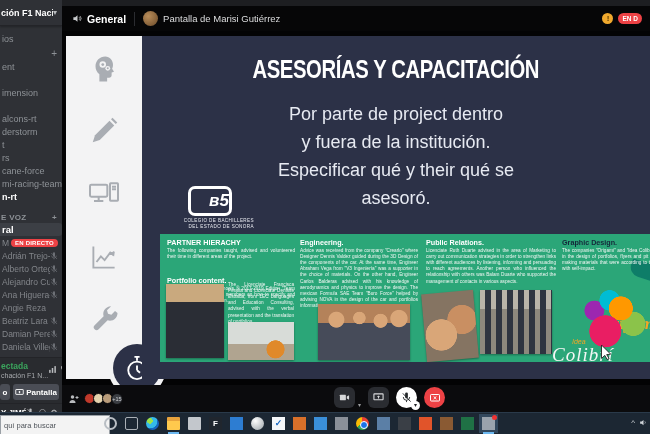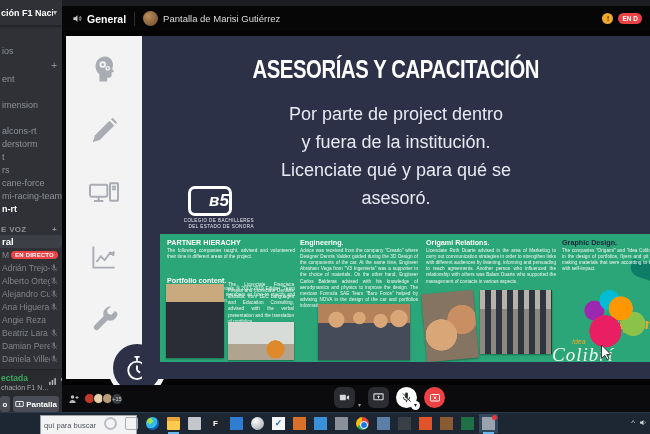--- a/index.html
+++ b/index.html
@@ -7,21 +7,21 @@
     font-family:"Liberation Sans", sans-serif; }
   #app { position:relative; width:650px; height:434px; overflow:hidden; background:#000; }
 
   
   .sidebar { position:absolute; left:0; top:0; width:62px; height:412px; background:#2f3136; z-index:3; overflow:hidden; }
   .server-header { height:26px; display:flex; align-items:center; justify-content:space-between; padding:0 5px 0 1px; border-bottom:1px solid #232428; box-shadow:0 1px 2px rgba(0,0,0,.3); }
   .server-name { color:#fff; font-size:9px; font-weight:bold; white-space:nowrap; overflow:hidden; }
   .chev { color:#b9bbbe; font-size:8px; flex:0 0 auto; }
   .chan { color:#8e9297; font-size:9px; padding:2px 2px; white-space:nowrap; height:13px; }
   .chan.unread { color:#fff; font-weight:bold; }
-  .gap-s { margin-top:18px; } .gap-m { margin-top:13px; }
+  .gap-s { margin-top:6px; } .gap-m { margin-top:13px; }
   .cat-row { height:12px; display:flex; justify-content:flex-end; padding-right:5px; color:#8e9297; font-size:10px; margin-top:3px; }
   .voice-head { display:flex; justify-content:space-between; align-items:center; color:#8e9297; font-size:8px; font-weight:bold; letter-spacing:.3px; padding:0 5px 0 1px; margin-top:8px; height:12px; }
   .voice-chan { height:13px; color:#fff; font-size:9.5px; font-weight:bold; padding:1px 2px; background:#3c3f45; border-radius:0 3px 3px 0; }
   .vm { height:13px; display:flex; align-items:center; justify-content:space-between; padding:0 4px 0 2px; color:#82858a; font-size:8.5px; white-space:nowrap; overflow:hidden; }
   .vm .nm { overflow:hidden; text-overflow:clip; white-space:nowrap; }
   .live { background:#ed4245; color:#fff; font-size:6px; font-weight:bold; border-radius:7px; padding:1px 4px; margin-left:2px; flex:0 0 auto; letter-spacing:.2px; }
   .mic8 { flex:0 0 auto; }
   .conn { margin-top:4px; background:#292b2f; border-top:1px solid #232428; padding:3px 4px 2px 1px; display:flex; justify-content:space-between; align-items:center; }
   .conn-status { color:#3ba55d; font-size:8.5px; font-weight:bold; }
   .conn-server { color:#a7aaad; font-size:7px; margin-top:1px; white-space:nowrap; }
@@ -91,21 +91,21 @@
   .ctrls { position:absolute; left:272px; top:2px; display:flex; gap:7px; align-items:center; }
   .cbtn { width:21px; height:21px; border-radius:50%; display:flex; align-items:center; justify-content:center; border:none; }
   .cbtn.dark { background:#2a2c31; border-radius:6px; }
   .cbtn.white { background:#fff; position:relative; }
   .cbtn.red { background:#ed4245; }
   .subchev { position:absolute; right:-3px; bottom:-2px; width:9px; height:9px; background:#fff; border-radius:50%; color:#202225; font-size:6px; line-height:9px; text-align:center; }
   .camchev { color:#9a9c9f; font-size:6px; margin-left:-4px; align-self:flex-end; }
 
   
   .taskbar { position:absolute; left:0; right:0; bottom:0; height:22px; background:#1c2733; border-top:1px solid #2a3a4a; z-index:6; display:flex; align-items:center; }
-  .search { position:absolute; left:0; top:2px; width:97px; height:20px; background:#f3f3f3; border:1px solid #9aa0a6; display:flex; align-items:center; padding-left:3px; color:#50555b; font-size:7.5px;margin-left:40px; }
+  .search { position:absolute; left:0; top:2px; width:110px; height:20px; background:#f3f3f3; border:1px solid #9aa0a6; display:flex; align-items:center; padding-left:3px; color:#50555b; font-size:7.5px; }
   .ticons { position:absolute; left:104px; top:4px; display:flex; gap:8px; }
   .ti { width:13px; height:13px; position:relative; flex:0 0 auto; }
   .ti.open::after { content:""; position:absolute; left:1px; right:1px; bottom:-4px; height:2px; background:#6cb8f0; }
   .ti.hl { box-shadow:0 0 0 3px rgba(120,170,220,.25); background-clip:padding-box; }
   .ring { border:2px solid #b9bec4; border-radius:50%; }
   .tview { border:1.5px solid #aab0b6; border-radius:2px; }
   .edge { border-radius:50%; background:radial-gradient(circle at 30% 30%, #9be24a 0 22%, #35b9e9 23% 58%, #1565c0 59% 100%); }
   .folder { background:linear-gradient(180deg,#e8a33d 0 30%, #ffc94d 30% 100%); border-radius:1px; }
   .bag { background:#c3c7cc; border-radius:1px; }
   .fapp { background:#20262e; color:#fff; font-size:8px; font-weight:bold; text-align:center; line-height:13px; }
@@ -306,21 +306,21 @@
               <path d="M12 14V9.8M12 14l2.6 2M9.8 2.5h4.4M12 2.5v3.2M18.5 7.2l1.6-1.6"></path>
             </svg>
         </div>
       </div>
 
       <div class="slide">
         <div class="slide-title"><span class="scx">ASESORÍAS Y CAPACITACIÓN</span></div>
         <div class="subtitle">
           <div>Por parte de project dentro</div>
           <div>y fuera de la institución.</div>
-          <div>Licenciate qué y para qué se</div>
+          <div>Especificar qué y their qué se</div>
           <div>asesoró.</div>
         </div>
 
         <div class="logo">
           <div class="logo-box">ʙ5</div>
           <div class="logo-t">
             <div>COLEGIO DE BACHILLERES</div>
             <div>DEL ESTADO DE SONORA</div>
           </div>
         </div>
@@ -338,21 +338,21 @@
           <div class="photo photo-team" style="left:6px; top:50px; width:58px; height:74px;"></div>
           <div class="photo photo-class" style="left:68px; top:88px; width:66px; height:38px;"></div>
 
           <div class="pcol" style="left:140px; top:4px; width:118px;">
             <div class="ph">Engineering.</div>
             <div class="pb">Advice was received from the company "Crearlo" where Designer Dennis Valdez guided during the 3D Design of the components of the car. At the same time, Engineer Abraham Vega from "V3 Ingeniería" was a supporter in the choice of materials. On the other hand, Engineer Carlos Balderas advised with his knowledge of aerodynamics and physics to improve the design. The mexican Formula SAE Team "Buro Force" helped by advising NOVA in the design of the car and portfolios information.</div>
           </div>
           <div class="photo photo-eng" style="left:158px; top:70px; width:92px; height:56px;"></div>
 
           <div class="pcol" style="left:266px; top:4px; width:130px;">
-            <div class="ph">Origami Relations.</div>
+            <div class="ph">Public Relations.</div>
             <div class="pb">Licenciate Ruth Duarte advised in the area of Marketing to carry out communication strategies in order to strengthen links with different audiences by listening, informing and persuading to reach agreements. Another person who influenced the relationship with others was Balam Duarte who supported the management of contacts in various aspects.</div>
           </div>
           <div class="photo photo-selfie" style="left:264px; top:58px; width:52px; height:68px;"></div>
           <div class="photo photo-pr" style="left:320px; top:56px; width:72px; height:64px;"></div>
 
           <div class="pcol" style="left:402px; top:4px; width:110px;">
             <div class="ph dark">Graphic Design.</div>
             <div class="pb">The companies "Origami" and "Idea Colibrí" advised in the design of portfolios, flyers and pit display by making materials that were according to the identity with self-impact.</div>
           </div>
           <div class="origami">Origami</div>

